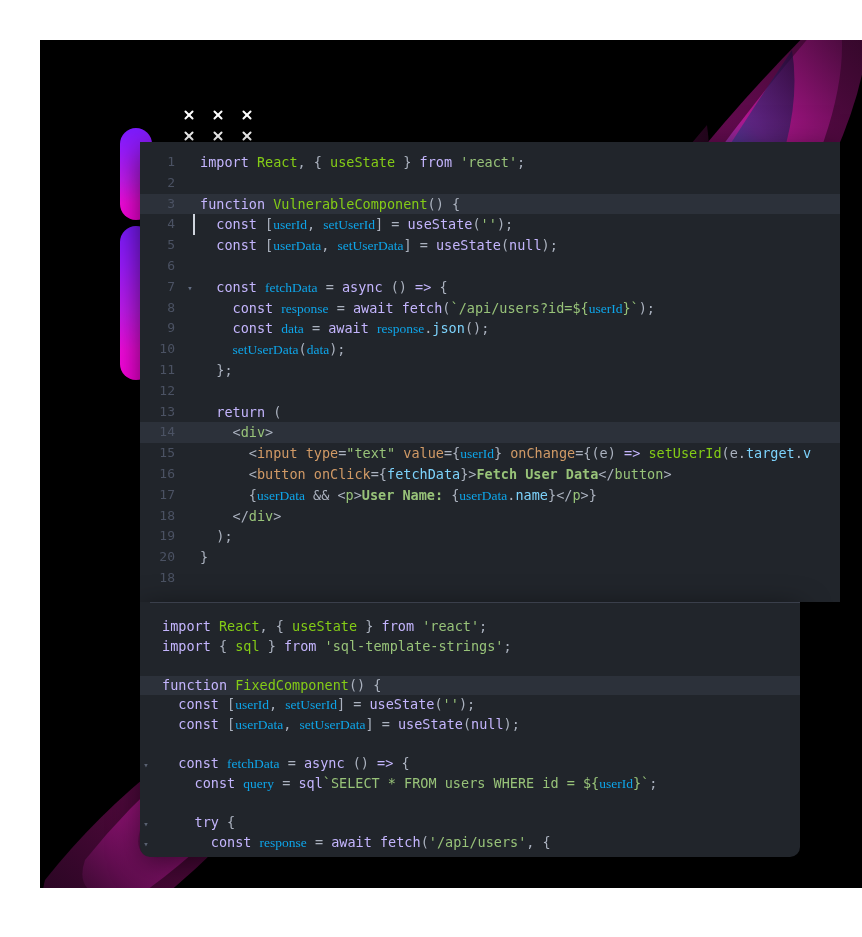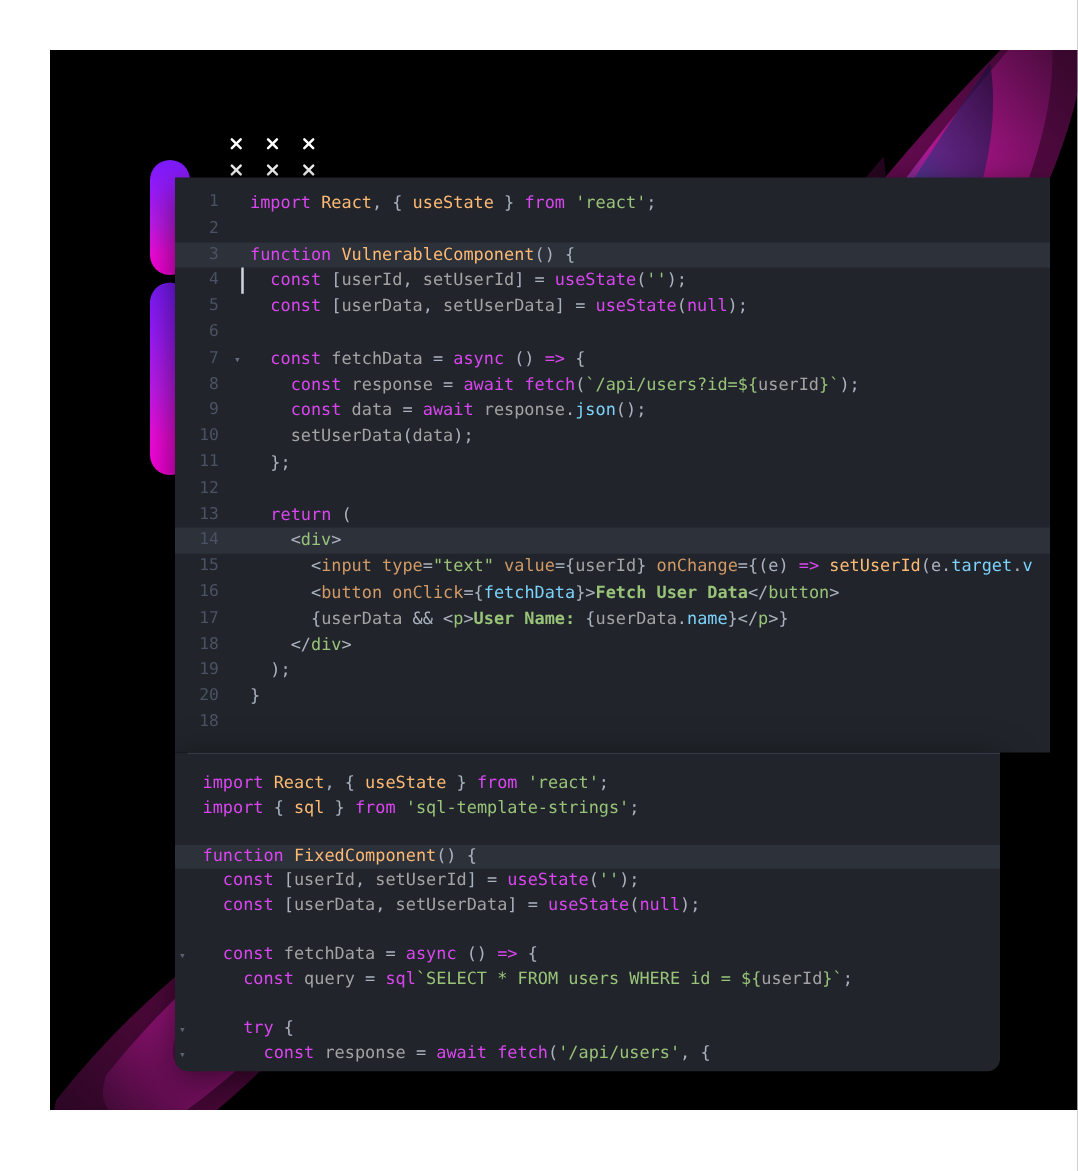--- a/index.html
+++ b/index.html
@@ -88,23 +88,23 @@
   .editor.bottom .row { height:19.6px; line-height:19.6px; }
   .editor.bottom { line-height:19.6px; }
 
   
   .cursor-bar {
     position:absolute; left:53px; top:0; width:1.5px; height:20.8px;
     background:#cfd4dd;
   }
 
   
-  .kw   { color:#d946ef; }            
-  .fn   { color:#fdba74; }            
-  .var  { color:#a3a3a3; }            
+  .kw   { color:#c4b5fd; }            
+  .fn   { color:#84cc16; }            
+  .var  { color:#0ea5e9;font-family:Liberation Serif, serif; }            
   .str  { color:#98c379; }            
   .prop { color:#7dd3fc; }            
   .pl   { color:#abb2bf; }            
   .attr { color:#d19a66;text-align:right; }
   .punct{ color:#abb2bf; }
   .jsxtxt { color:#98c379;font-weight:bold; }
 </style>
 </head>
 <body>
 

